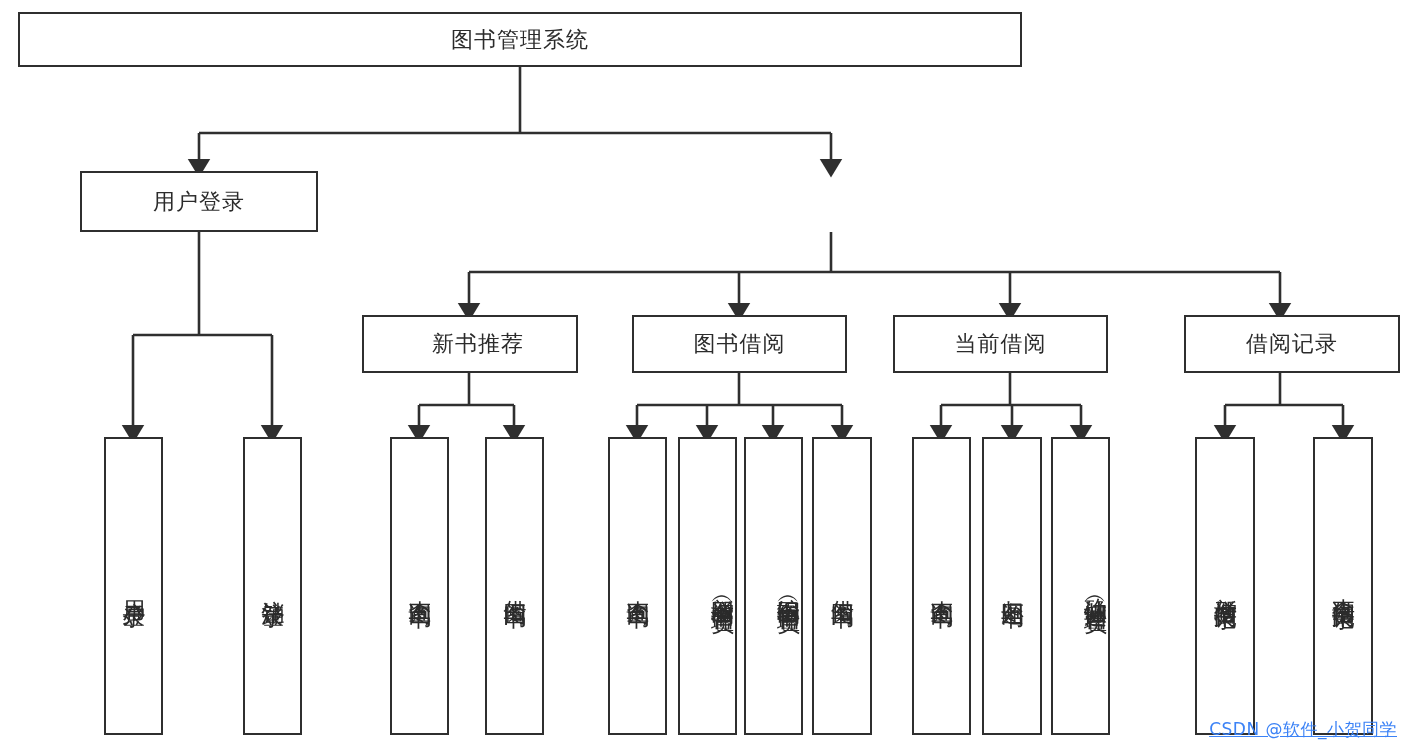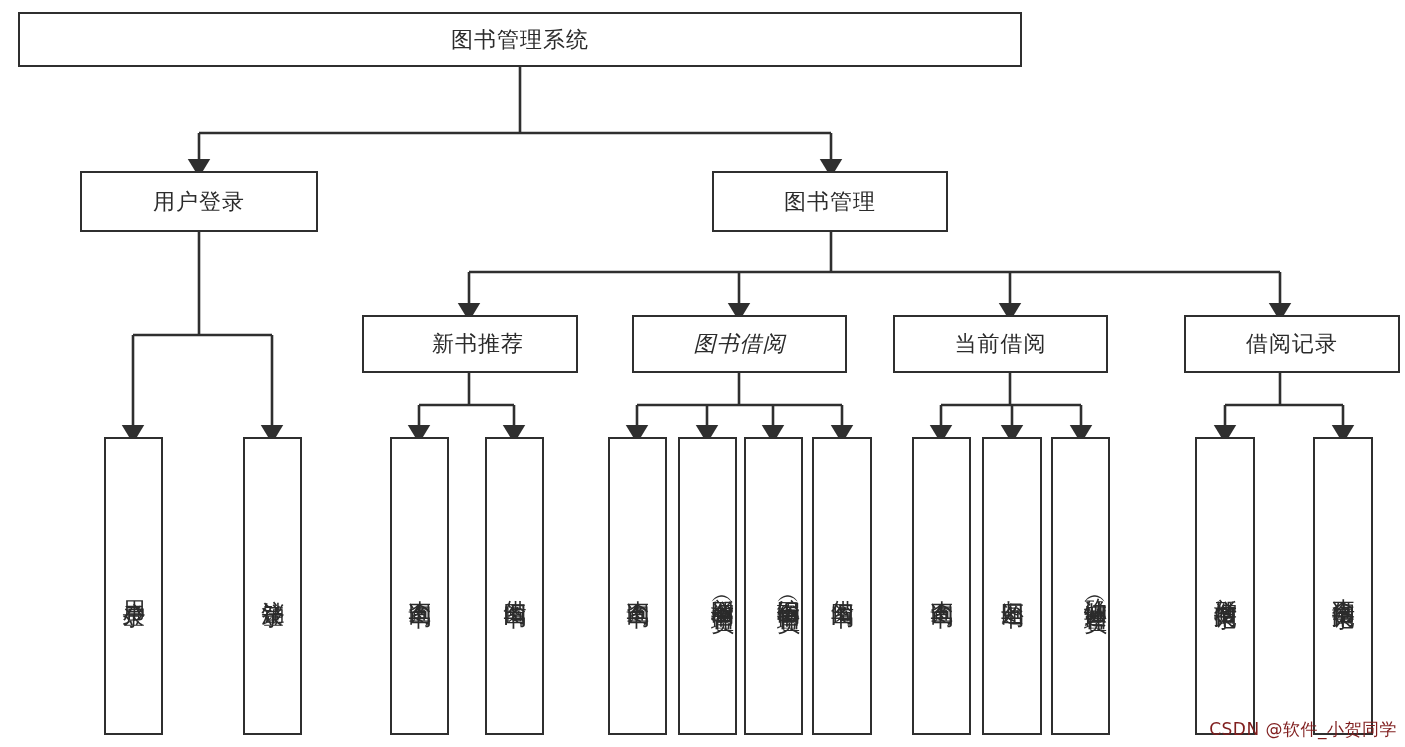--- a/index.html
+++ b/index.html
@@ -50,23 +50,24 @@
   }
   .node.vert.centered {
     align-items: center;
     padding-top: 0;
   }
   .watermark {
     position: absolute;
     right: 8px;
     bottom: 6px;
     font-size: 17px;
-    color: #7f1d1d;
+    color: #3b82f6;
     letter-spacing: 0.5px;
     white-space: nowrap;
+    text-decoration: underline;
   }
 </style>
 </head>
 <body>
 
 <div id="canvas">
 
   <svg class="edges" viewBox="0 0 1405 747" xmlns="http://www.w3.org/2000/svg">
     <defs>
       <marker id="arrow" markerWidth="10" markerHeight="10" refX="3.2" refY="5" orient="auto" markerUnits="strokeWidth">
@@ -117,28 +118,25 @@
     </g>
   </svg>
 
   <div class="node horiz" style="left:18px; top:12px; width:1004px; height:55px;">
     <span>图书管理系统</span>
   </div>
 
   <div class="node horiz" style="left:80px; top:171px; width:238px; height:61px;">
     <span>用户登录</span>
   </div>
-  <div class="node horiz" style="left:712px; top:171px; width:236px; height:61px;">
-    <span>图书管理</span>
-  </div>
 
   <div class="node horiz" style="left:362px; top:315px; width:216px; height:58px;padding-left:16px;">
     <span>新书推荐</span>
   </div>
-  <div class="node horiz" style="left:632px; top:315px; width:215px; height:58px;font-style:italic;">
+  <div class="node horiz" style="left:632px; top:315px; width:215px; height:58px;">
     <span>图书借阅</span>
   </div>
   <div class="node horiz" style="left:893px; top:315px; width:215px; height:58px;">
     <span>当前借阅</span>
   </div>
   <div class="node horiz" style="left:1172px; top:315px; width:216px; height:58px;margin-left:12px;">
     <span>借阅记录</span>
   </div>
 
   <div class="node vert centered" style="left:104px; top:437px; width:59px; height:298px;">

